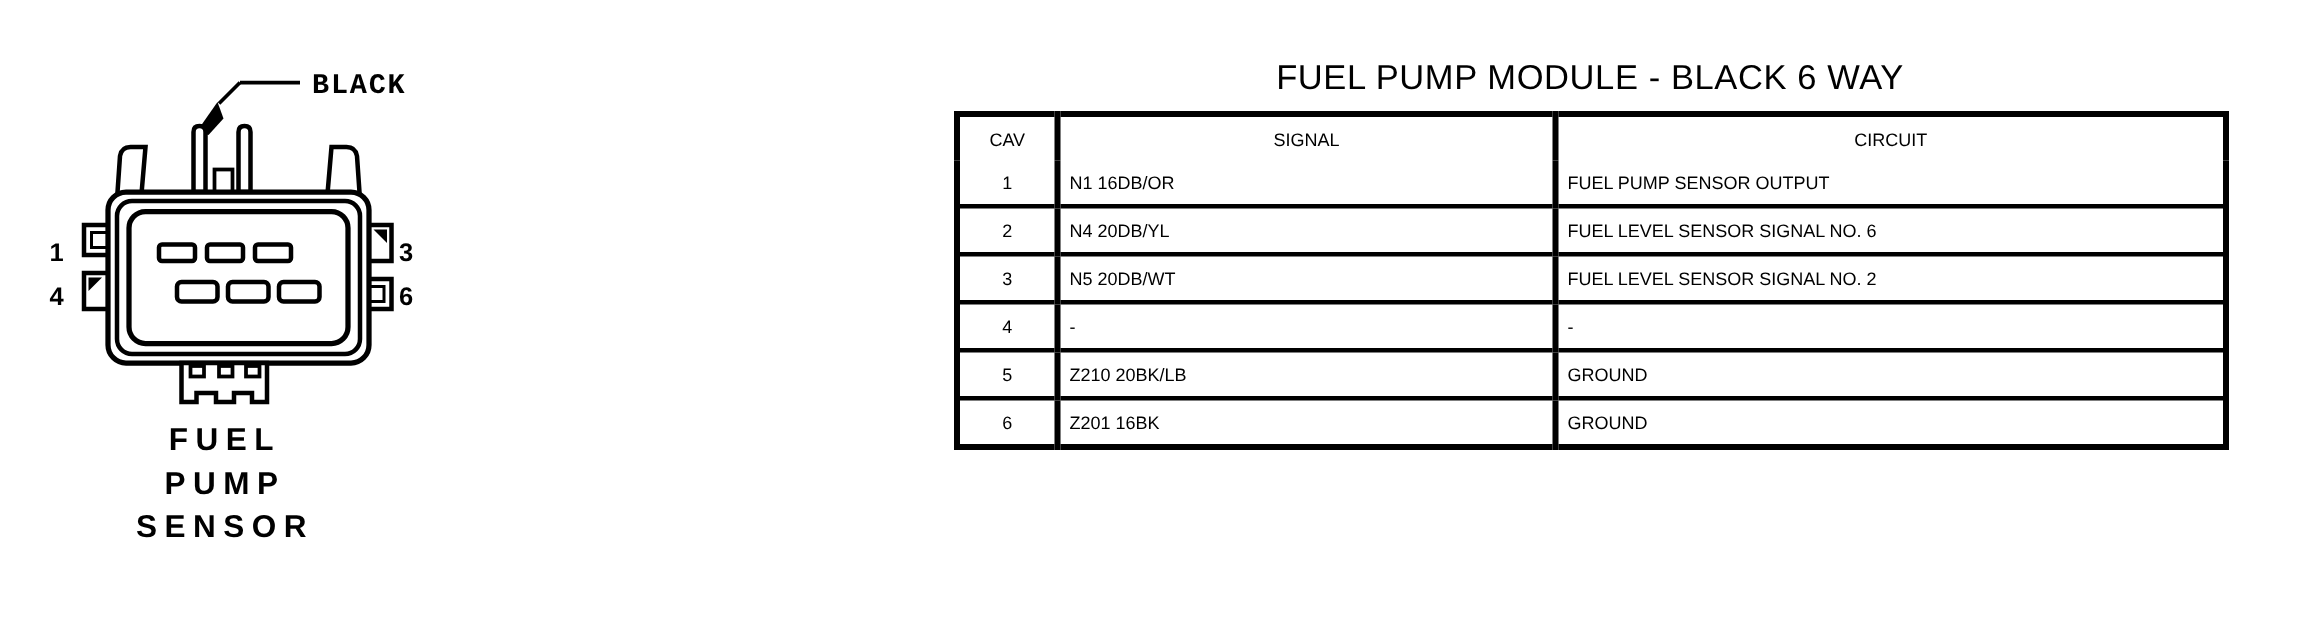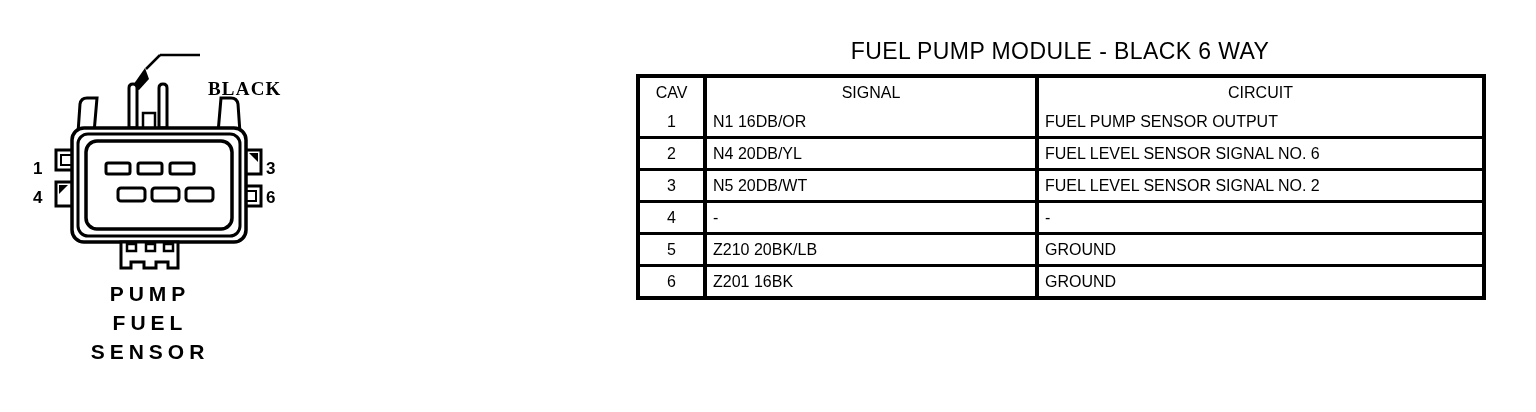--- a/index.html
+++ b/index.html
@@ -25,27 +25,26 @@
     height: 412px;
   }
   #connector-svg {
     position: absolute;
     left: 0;
     top: 0;
   }
 
   .callout-text {
     position: absolute;
-    font-family: Liberation Serif, serif;
+    font-family: Liberation Mono, monospace;
     font-size: 19px;
     font-weight: bold;
     letter-spacing: 1.2px;
     white-space: nowrap;
     color: #000;
-    margin-top: 32px;
   }
   #black-label { left: 208px; top: 46px; }
 
   .pin-num {
     position: absolute;
     font-family: "Liberation Sans", sans-serif;
     font-size: 17px;
     font-weight: bold;
     color: #000;
     white-space: nowrap;
@@ -95,21 +94,21 @@
   #pinout-table col.c-cav { width: 67px; }
   #pinout-table col.c-circuit { width: 332px; }
   #pinout-table col.c-function { width: 447px; }
 
   #pinout-table th,
   #pinout-table td {
     border-right: 4px solid #000;
     border-bottom: 3px solid #000;
     height: 29px;
     font-family: "Liberation Sans", sans-serif;
-    font-size: 16px;
+    font-size: 12px;
     font-weight: normal;
     color: #000;
     padding: 0 6px;
     overflow: hidden;
     white-space: nowrap;
   }
   #pinout-table tr:last-child th,
   #pinout-table tr:last-child td { border-bottom: none; }
   #pinout-table th:last-child,
   #pinout-table td:last-child { border-right: none; }
@@ -187,22 +186,22 @@
   </svg>
 
   <div id="black-label" class="callout-text">BLACK</div>
 
   <div id="pin-label-1" class="pin-num">1</div>
   <div id="pin-label-4" class="pin-num">4</div>
   <div id="pin-label-3" class="pin-num">3</div>
   <div id="pin-label-6" class="pin-num">6</div>
 
   <div id="connector-caption">
+    <div>FUEL</div>
     <div>PUMP</div>
-    <div>FUEL</div>
     <div>SENSOR</div>
   </div>
 </div>
 
 <div id="pinout-panel">
   <div id="table-title">FUEL PUMP MODULE - BLACK 6 WAY</div>
 
   <table id="pinout-table">
     <colgroup>
       <col class="c-cav">

